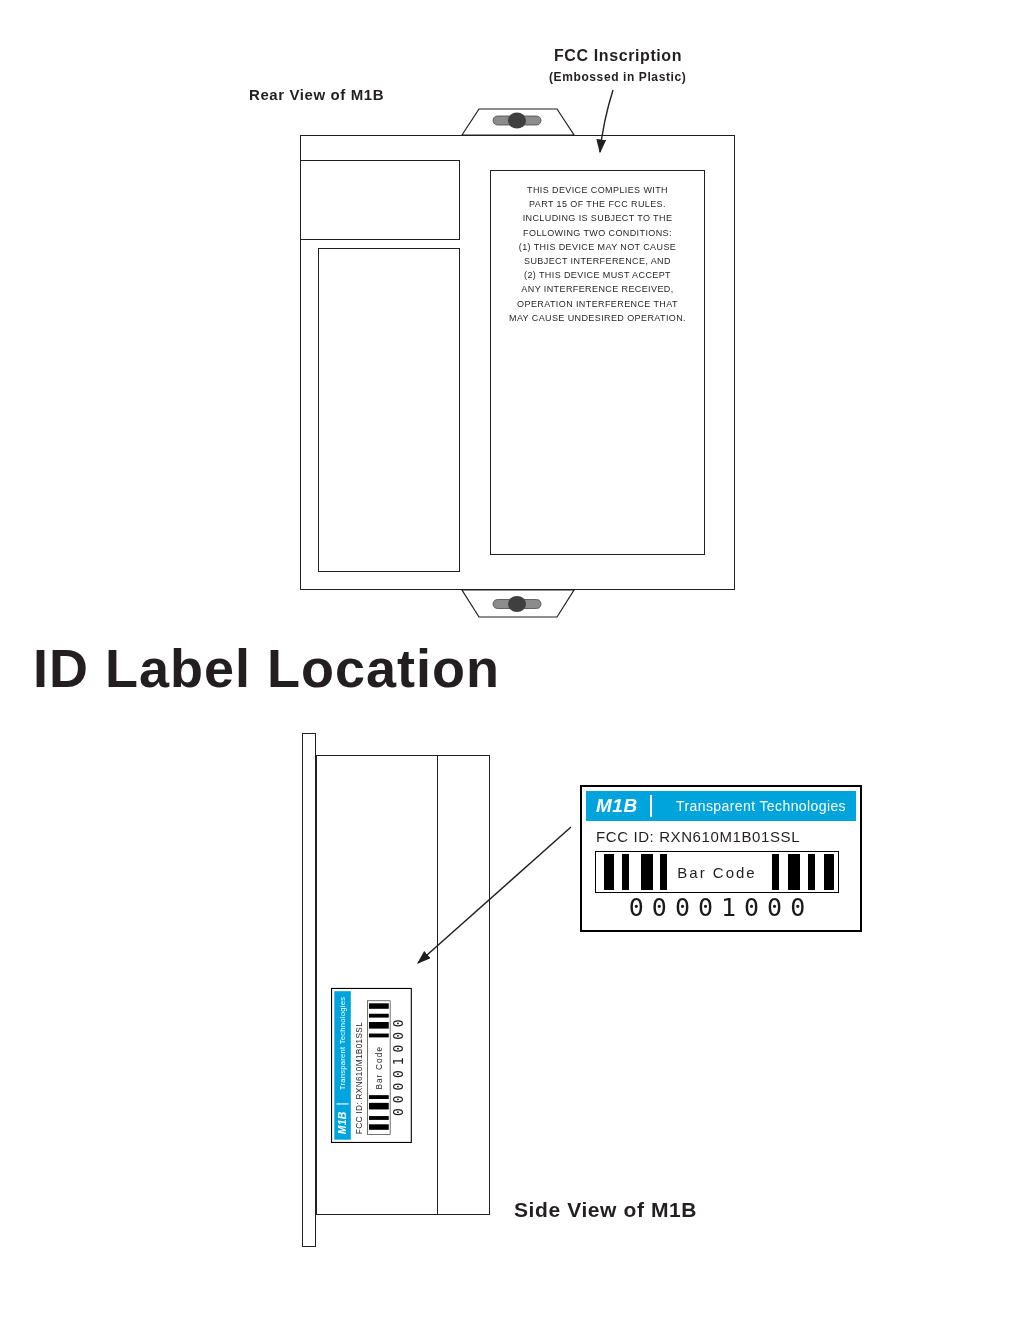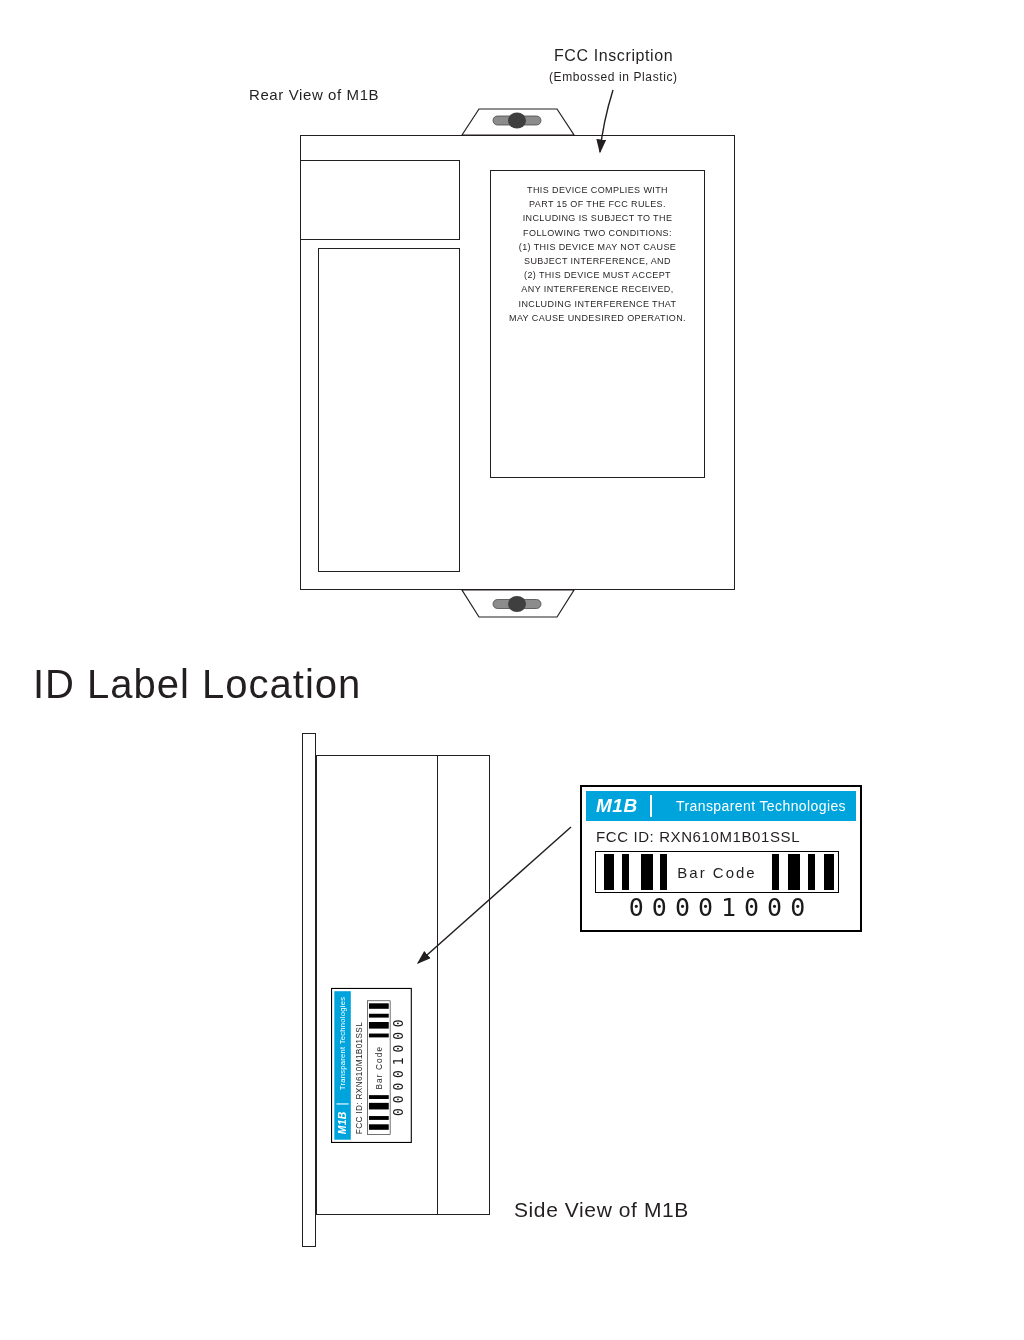--- a/index.html
+++ b/index.html
@@ -1,35 +1,35 @@
 <!DOCTYPE html>
 <html style="--label-blue: #00A4DD;"><head>
 <meta charset="utf-8">
 <style>
   html,body{margin:0;padding:0;}
   body{
     width:1024px;height:1340px;position:relative;background:#ffffff;
     font-family:"Liberation Sans", sans-serif;color:#231f20;overflow:hidden;
   }
   .rect{position:absolute;border:1px solid #231f20;background:#ffffff;box-sizing:border-box;}
-  .caption{position:absolute;color:#231f20;letter-spacing:0.6px;font-weight:400;}
+  .caption{position:absolute;color:#231f20;letter-spacing:0.6px;font-weight:700;}
 
   
   .rear-caption{left:249px;top:86px;font-size:15px;}
   .ann-line1{left:554px;top:47px;font-size:16px;}
   .ann-line2{left:549px;top:70px;font-size:12px;}
   .rear-body{left:300px;top:135px;width:435px;height:455px;}
   .rear-topleft{left:300px;top:160px;width:160px;height:80px;}
   .rear-tall{left:318px;top:248px;width:142px;height:324px;}
-  .fcc-panel{left:490px;top:170px;width:215px;height:308px;}
+  .fcc-panel{left:490px;top:170px;width:215px;height:385px;}
   .fcc-text{position:absolute;left:0;right:0;top:12px;text-align:center;
     font-size:9px;line-height:14.2px;letter-spacing:0.4px;color:#231f20;}
 
   
-  .page-heading{left:33px;top:662px;font-size:40px;letter-spacing:1px;}
+  .page-heading{left:33px;top:637px;font-size:54px;letter-spacing:1px;}
 
   
   .side-strip{left:302px;top:733px;width:14px;height:514px;}
   .side-body{left:316px;top:755px;width:174px;height:460px;}
   .side-divider{position:absolute;left:437px;top:755px;width:0;height:460px;border-left:1px solid #231f20;}
   .side-caption{left:514px;top:1198px;font-size:21px;}
 
   
   .id-label{position:absolute;width:282px;height:147px;background:#fff;border:2px solid #000;box-sizing:border-box;}
   .id-label.big{left:580px;top:785px;}
@@ -63,21 +63,21 @@
 <div class="rect fcc-panel">
   <div class="fcc-text">
     <div>THIS DEVICE COMPLIES WITH</div>
     <div>PART 15 OF THE FCC RULES.</div>
     <div>INCLUDING IS SUBJECT TO THE</div>
     <div>FOLLOWING TWO  CONDITIONS:</div>
     <div>(1) THIS DEVICE MAY NOT CAUSE</div>
     <div>SUBJECT INTERFERENCE, AND</div>
     <div>(2) THIS DEVICE MUST ACCEPT</div>
     <div>ANY INTERFERENCE RECEIVED,</div>
-    <div>INCLUDING INTERFERENCE THAT</div>
+    <div>OPERATION INTERFERENCE THAT</div>
     <div>MAY CAUSE UNDESIRED OPERATION.</div>
   </div>
 </div>
 
 <div class="caption page-heading">ID Label Location</div>
 
 <div class="rect side-strip"></div>
 <div class="rect side-body"></div>
 <div class="side-divider"></div>
 <div class="caption side-caption">Side View of M1B</div>

